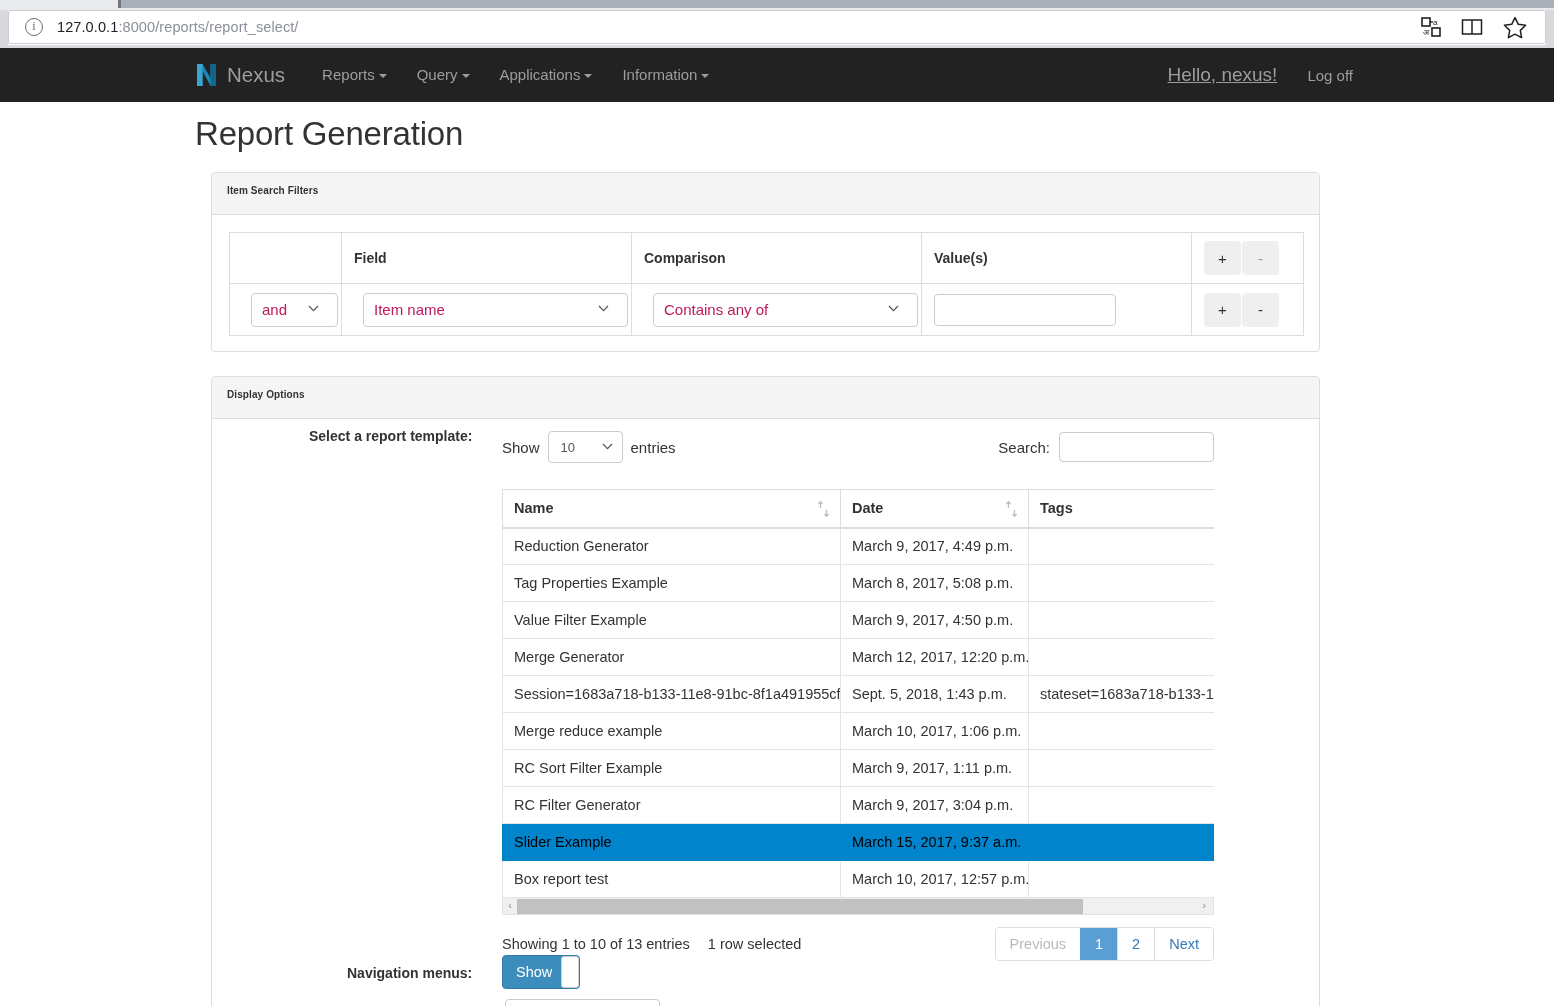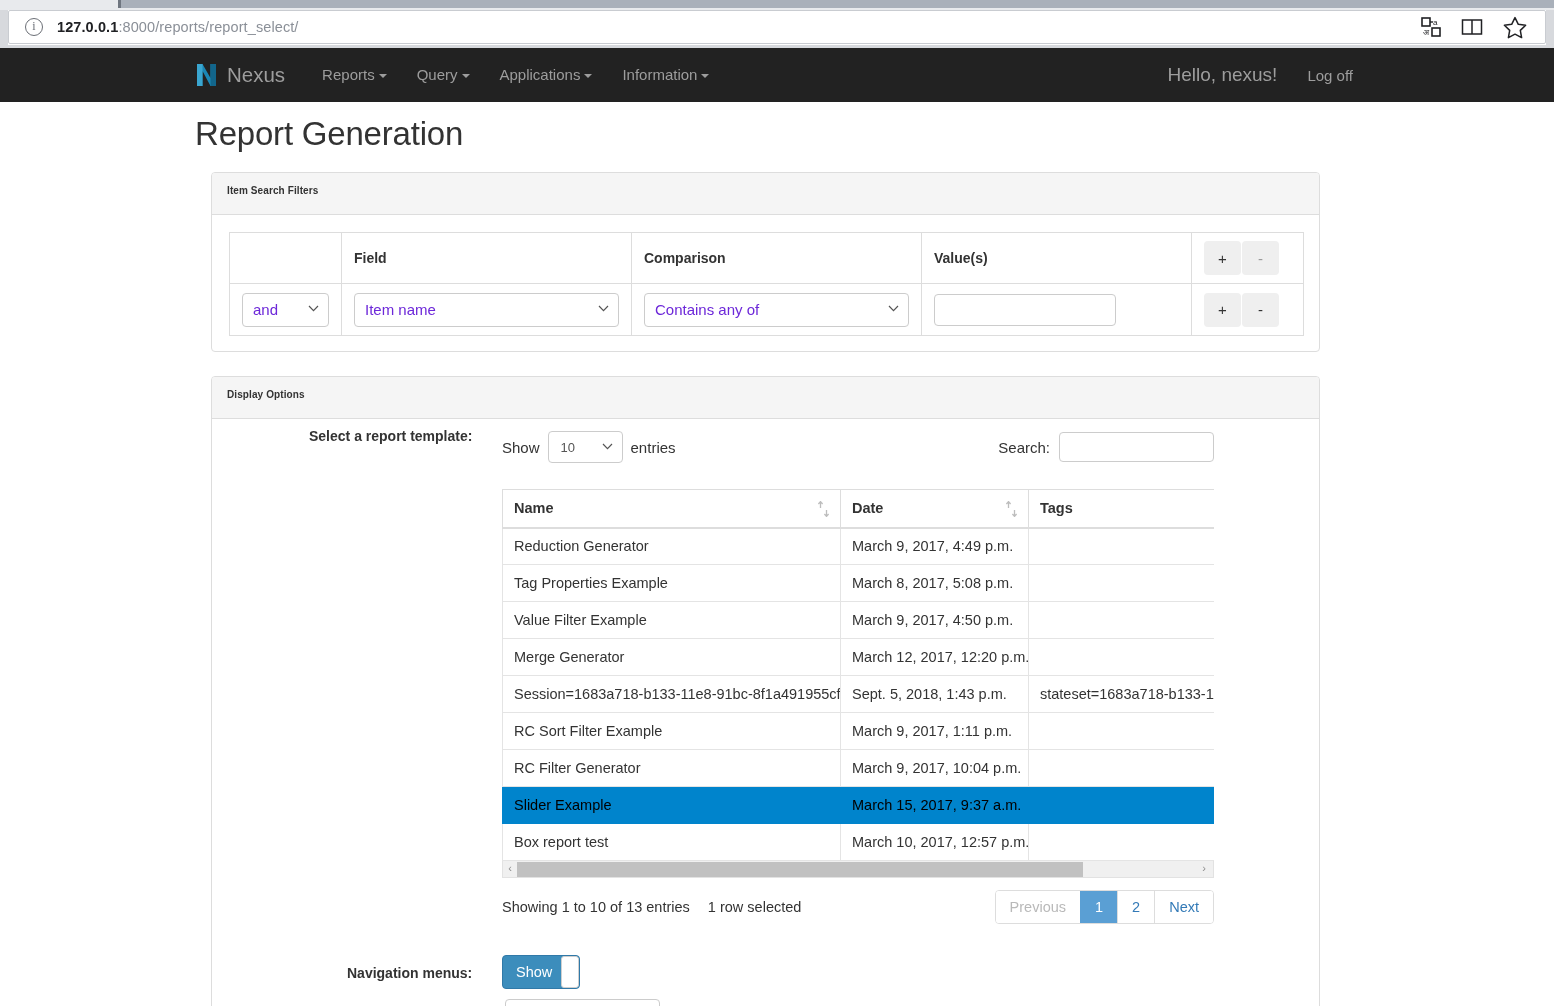--- a/index.html
+++ b/index.html
@@ -32,21 +32,21 @@
     display: flex; align-items: center;
   }
   .url-info-icon {
     width: 18px; height: 18px; margin-left: 16px; margin-right: 14px;
     border: 1.4px solid #6b6f76; border-radius: 50%;
     color: #6b6f76; font-size: 12px; line-height: 15px; text-align: center;
     font-family: "Liberation Serif", serif;
     flex: 0 0 auto;
   }
   .url-text { font-size: 14.5px; color: #8a8f97; letter-spacing: .1px; }
-  .url-text .host { color: #202124; font-weight: bold; }
+  .url-text .host { color: #202124; font-weight: normal; }
   .url-actions {
     margin-left: auto; margin-right: 18px; display: flex; align-items: center; gap: 20px;
   }
   .url-actions svg { display: block; }
 
   .chrome-divider {
     position: absolute; left: 0; top: 45px; width: 1554px; height: 3px;
     background: #d7d9dd;
   }
   .chrome-sidebar-l { position: absolute; left: 0; top: 10px; width: 8px; height: 35px; background: #d7d9dd; }
@@ -69,21 +69,21 @@
     color: #9d9d9d; font-size: 15px; padding: 0 15px;
     line-height: 54px; text-decoration: none; white-space: nowrap;
     display: inline-flex; align-items: center; gap: 4px;
   }
   .caret {
     display: inline-block; width: 0; height: 0; vertical-align: middle;
     border-left: 4px solid transparent; border-right: 4px solid transparent;
     border-top: 4px solid #9d9d9d; margin-top: 2px;
   }
   .nav-right { margin-left: auto; display: flex; align-items: center; margin-right: 185px; }
-  .nav-greeting { color: #9d9d9d; font-size: 19px; padding: 0 14px; }
+  .nav-greeting { color: #9d9d9d; font-size: 19px; padding: 0 14px; text-decoration: underline; }
   .nav-logoff { color: #9d9d9d; font-size: 15px; padding: 0 16px; text-decoration: none; }
 
   
   .page-title {
     position: absolute; left: 195px; top: 115px;
     font-size: 33px; color: #333333; font-weight: normal; margin: 0;
     letter-spacing: -.2px;
   }
 
   .panel {
@@ -110,23 +110,24 @@
   table.filter-table td { height: 52px; }
   .col-op { width: 112px; }
   .col-field { width: 290px; }
   .col-cmp { width: 290px; }
   .col-val { width: 270px; }
   .col-btn { width: 112px; }
 
   .select-ctl {
     appearance: none; -webkit-appearance: none;
     border: 1px solid #cccccc; border-radius: 4px; background: #fff;
-    font-size: 15px; color: #6d28d9; height: 34px; padding: 0 36px 0 10px;
+    font-size: 15px; color: #be185d; height: 34px; padding: 0 36px 0 10px;
     font-family: "Liberation Sans", sans-serif;
     width: 100%;
+    margin-left: 9px;
   }
   .sel-wrap { position: relative; display: block; }
   .sel-wrap .chev {
     position: absolute; right: 10px; top: 12px; width: 11px; height: 7px;
     pointer-events: none;
   }
   .text-ctl {
     border: 1px solid #cccccc; border-radius: 4px; background: #fff;
     height: 32px; width: 182px; font-size: 15px; color: #555; padding: 0 9px;
     font-family: "Liberation Sans", sans-serif;
@@ -454,27 +455,32 @@
             <td class="c-name">Merge Generator</td>
             <td class="c-date">March 12, 2017, 12:20 p.m.</td>
             <td class="c-tags"></td>
           </tr>
           <tr>
             <td class="c-name">Session=1683a718-b133-11e8-91bc-8f1a491955cf</td>
             <td class="c-date">Sept. 5, 2018, 1:43 p.m.</td>
             <td class="c-tags">stateset=1683a718-b133-11e8-91bc-8f1a491955cf</td>
           </tr>
           <tr>
+            <td class="c-name">Merge reduce example</td>
+            <td class="c-date">March 10, 2017, 1:06 p.m.</td>
+            <td class="c-tags"></td>
+          </tr>
+          <tr>
             <td class="c-name">RC Sort Filter Example</td>
             <td class="c-date">March 9, 2017, 1:11 p.m.</td>
             <td class="c-tags"></td>
           </tr>
           <tr>
             <td class="c-name">RC Filter Generator</td>
-            <td class="c-date">March 9, 2017, 10:04 p.m.</td>
+            <td class="c-date">March 9, 2017, 3:04 p.m.</td>
             <td class="c-tags"></td>
           </tr>
           <tr class="selected">
             <td class="c-name">Slider Example</td>
             <td class="c-date">March 15, 2017, 9:37 a.m.</td>
             <td class="c-tags"></td>
           </tr>
           <tr>
             <td class="c-name">Box report test</td>
             <td class="c-date">March 10, 2017, 12:57 p.m.</td>

